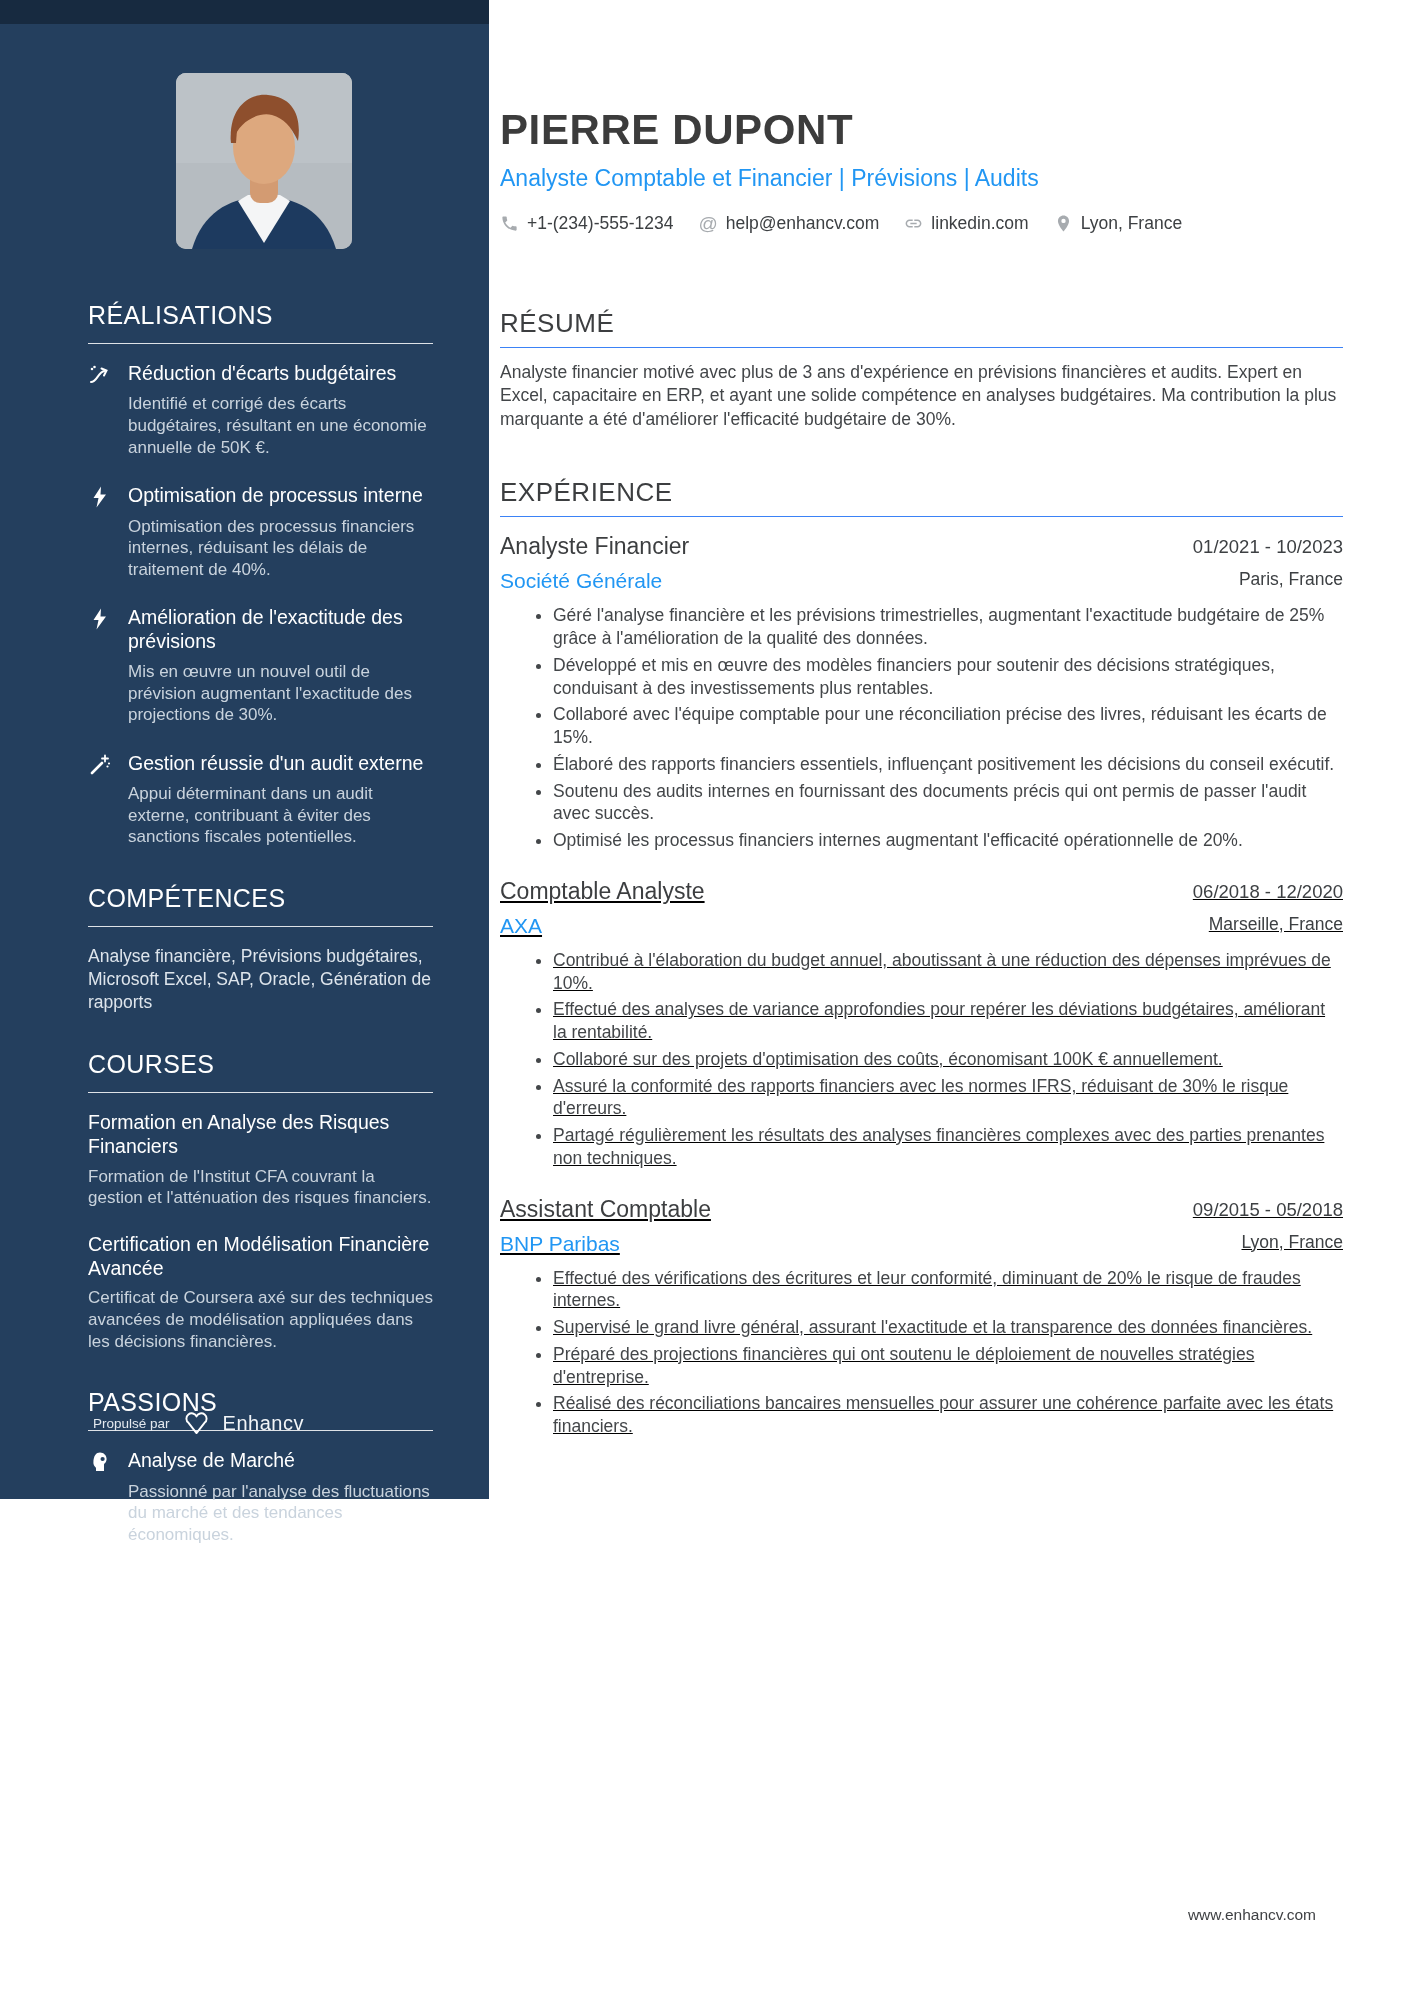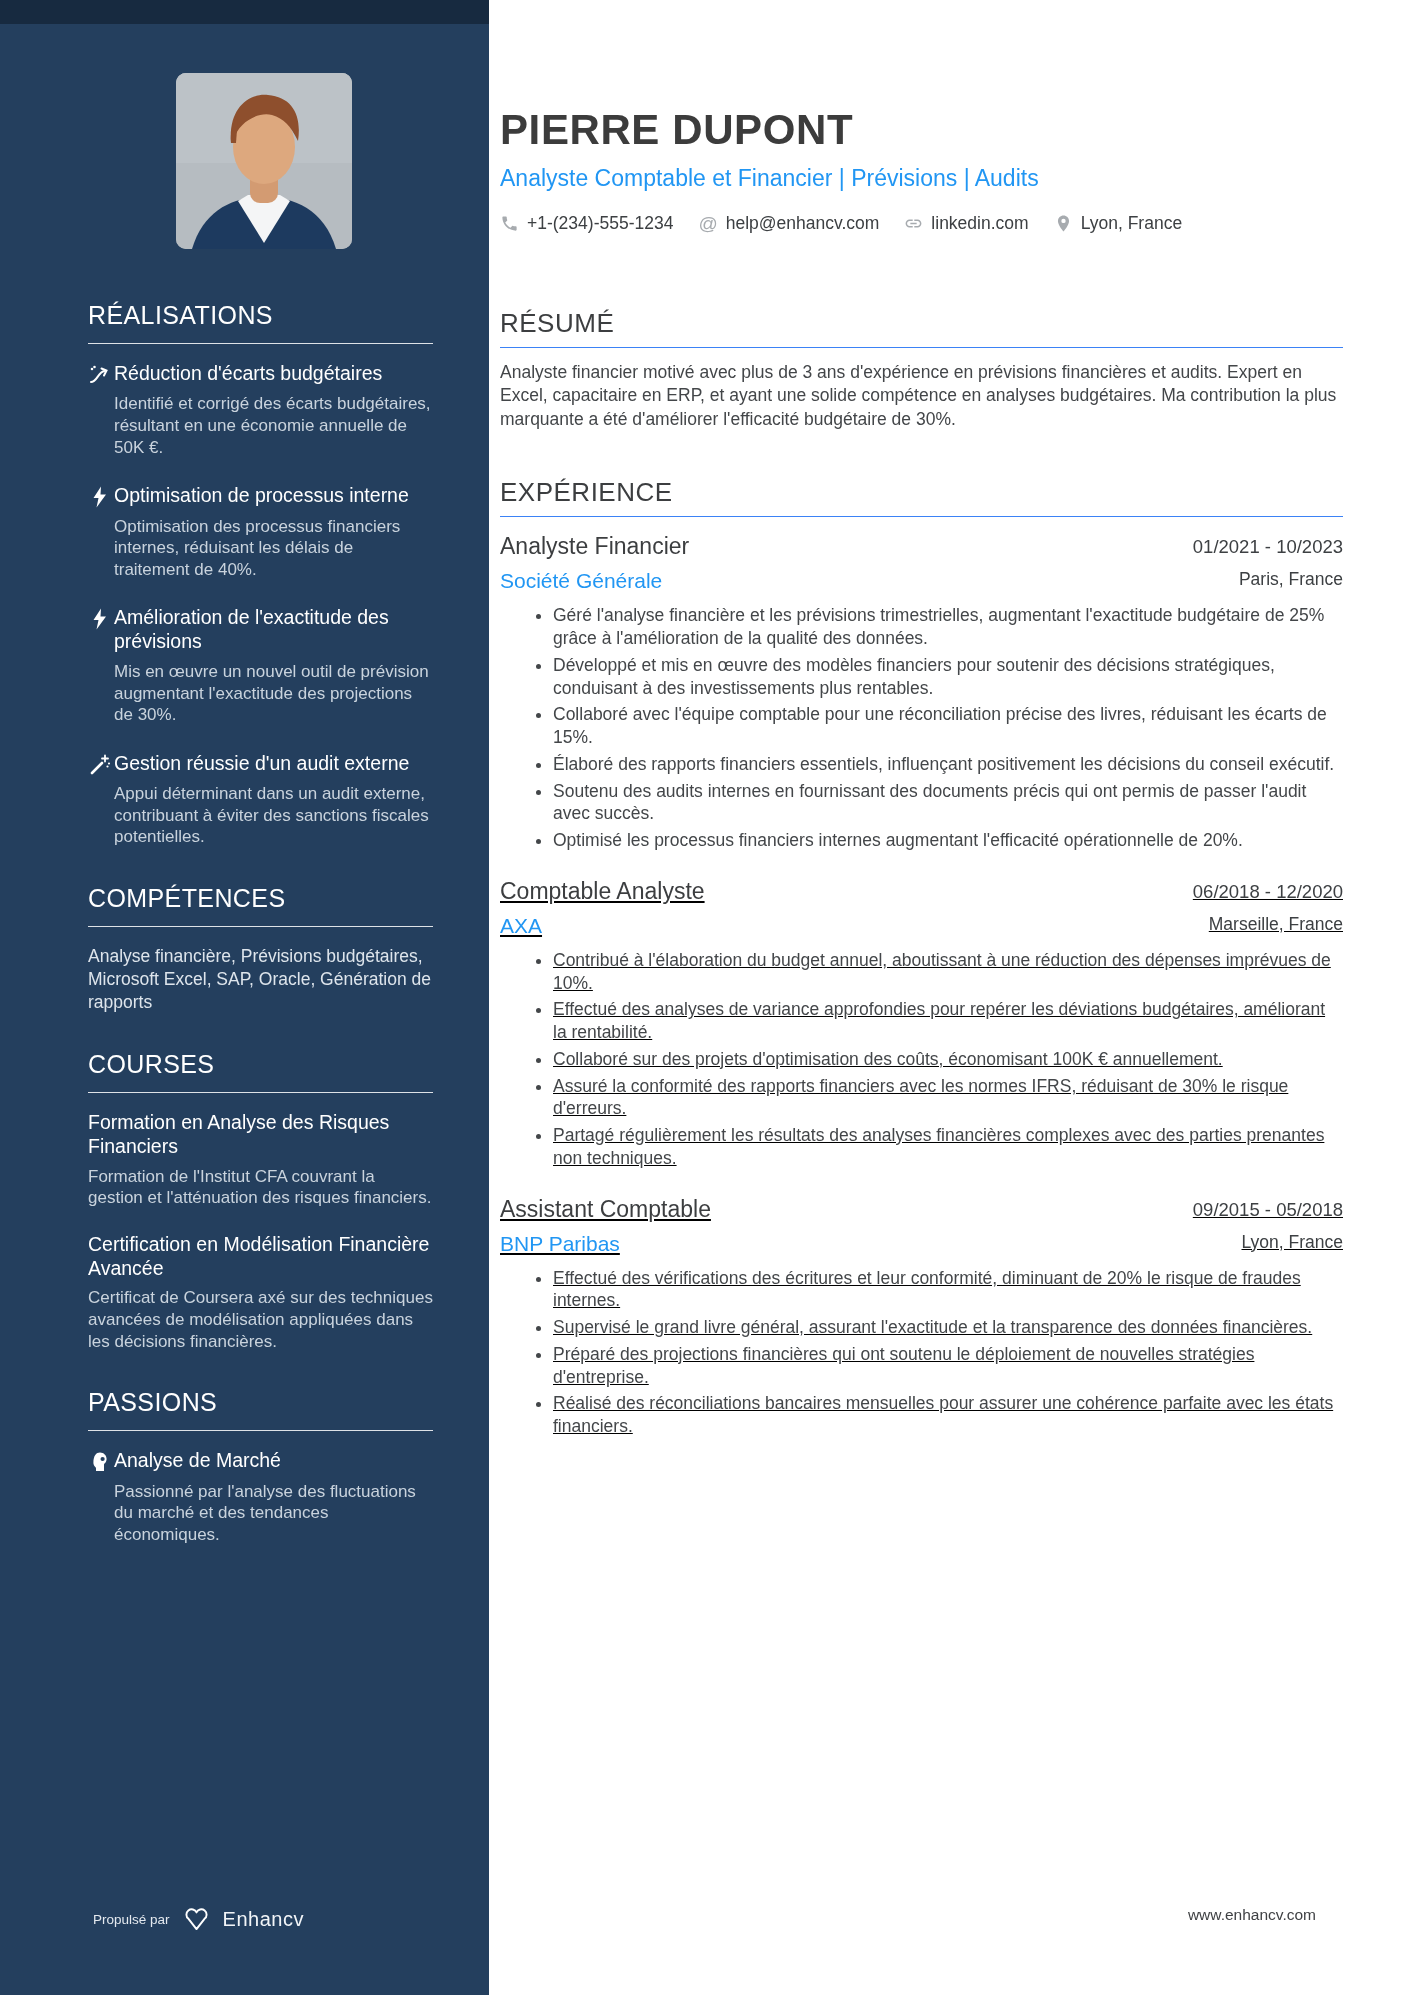--- a/index.html
+++ b/index.html
@@ -1,30 +1,30 @@
 <!DOCTYPE html>
 <html><head>
 <meta charset="utf-8">
 <style>
   * { margin:0; padding:0; box-sizing:border-box; }
   html,body { background:#e9e9e9; }
   body { font-family:"Liberation Sans", sans-serif; }
   .page { position:relative; width:1410px; height:1995px; background:#ffffff; margin:0 auto; overflow:hidden; }
 
   
-  .sidebar { position:absolute; left:0; top:0; width:489px; height:1995px; background:#243F5E; color:#fff; }
+  .sidebar { position:absolute; left:0; top:0; width:489px; height:1499px; background:#243F5E; color:#fff; }
   .top-band { height:24px; width:100%; background:#172A40; }
   .photo-wrap { margin:49px auto 0 176px; width:176px; height:176px; border-radius:10px; overflow:hidden; background:#b3b9be; }
   .side-content { padding:0 56px 0 88px; }
   .side-h { font-size:25px; font-weight:400; color:#ffffff; letter-spacing:0.4px;
             padding-bottom:13px; border-bottom:1px solid rgba(255,255,255,0.85); margin-bottom:18px; }
   .sec-realisations { margin-top:52px; }
   .sec-competences, .sec-courses, .sec-passions { margin-top:36px; }
 
-  .ach-item { display:flex; margin-bottom:26px; }
+  .ach-item { display:flex; gap:14px; margin-bottom:26px; }
   .ach-ico { flex:none; width:26px; padding-top:1px; }
   .ach-ico svg { width:24px; height:24px; }
   .ach-title { font-size:19.5px; line-height:1.2; color:#ffffff; margin-bottom:8px; font-weight:400; }
   .ach-desc { font-size:17px; line-height:1.27; color:#C9D3DD; }
 
   .skills-text { font-size:17.5px; line-height:1.32; color:#DEE5EC; }
 
   .course-item { margin-bottom:24px; }
   .course-title { font-size:19.5px; line-height:1.22; color:#ffffff; margin-bottom:7px; font-weight:400; }
   .course-desc { font-size:17px; line-height:1.27; color:#C9D3DD; }

